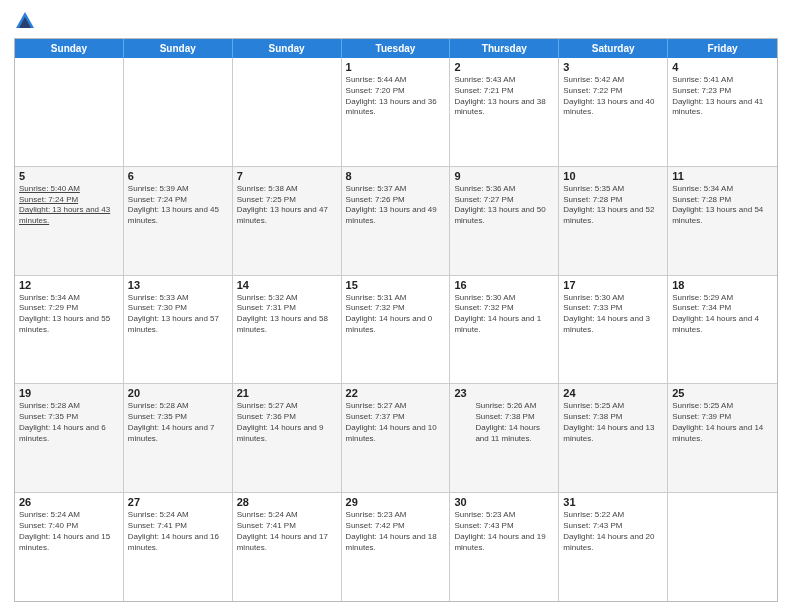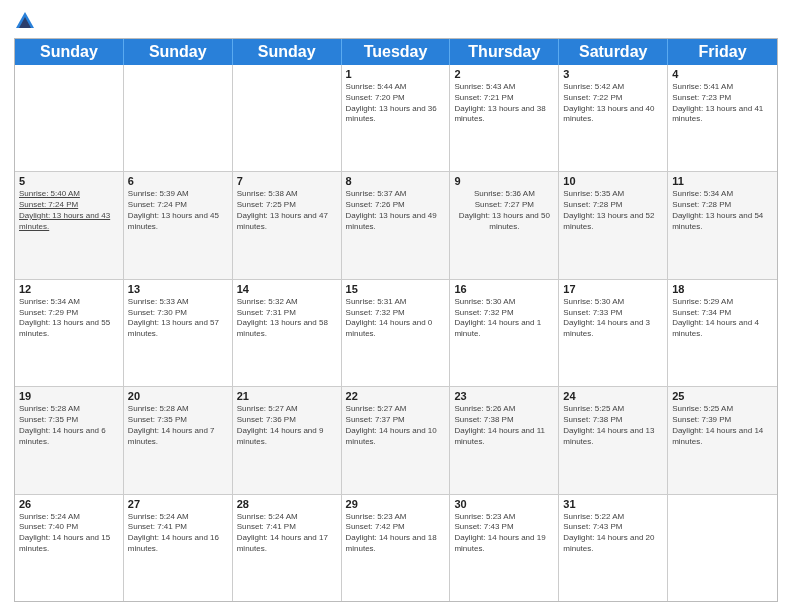--- a/index.html
+++ b/index.html
@@ -62,21 +62,21 @@
       flex-direction: column;
       border: 1px solid #bbb;
     }
     .cal-header-row {
       display: grid;
       grid-template-columns: repeat(7, 1fr);
       background: #2980d9;
     }
     .cal-header-cell {
       color: #fff;
-      font-size: 16px;
+      font-size: 10px;
       font-weight: bold;
       text-align: center;
       padding: 4px 2px;
       border-right: 1px solid #5aaaf0;
     }
     .cal-header-cell:last-child { border-right: none; }
     .cal-body {
       flex: 1;
       display: flex;
       flex-direction: column;
@@ -197,21 +197,21 @@
 Daylight: 13 hours and 47 minutes.</div>
           </div>
           <div class="cal-cell">
             <div class="day-num">8</div>
             <div class="cell-detail" style="white-space: pre-line;">Sunrise: 5:37 AM
 Sunset: 7:26 PM
 Daylight: 13 hours and 49 minutes.</div>
           </div>
           <div class="cal-cell">
             <div class="day-num">9</div>
-            <div class="cell-detail" style="white-space: pre-line; text-align: center;">Sunrise: 5:36 AM
+            <div class="cell-detail" style="white-space: pre-line;">Sunrise: 5:36 AM
 Sunset: 7:27 PM
 Daylight: 13 hours and 50 minutes.</div>
           </div>
           <div class="cal-cell">
             <div class="day-num">10</div>
             <div class="cell-detail" style="white-space: pre-line;">Sunrise: 5:35 AM
 Sunset: 7:28 PM
 Daylight: 13 hours and 52 minutes.</div>
           </div>
           <div class="cal-cell">
@@ -285,21 +285,21 @@
 Daylight: 14 hours and 9 minutes.</div>
           </div>
           <div class="cal-cell">
             <div class="day-num">22</div>
             <div class="cell-detail" style="white-space: pre-line;">Sunrise: 5:27 AM
 Sunset: 7:37 PM
 Daylight: 14 hours and 10 minutes.</div>
           </div>
           <div class="cal-cell">
             <div class="day-num">23</div>
-            <div class="cell-detail" style="white-space: pre-line;">Sunrise: 5:26 AM
+            <div class="cell-detail" style="white-space: pre-line; margin-left: 21px;">Sunrise: 5:26 AM
 Sunset: 7:38 PM
 Daylight: 14 hours and 11 minutes.</div>
           </div>
           <div class="cal-cell">
             <div class="day-num">24</div>
             <div class="cell-detail" style="white-space: pre-line;">Sunrise: 5:25 AM
 Sunset: 7:38 PM
 Daylight: 14 hours and 13 minutes.</div>
           </div>
           <div class="cal-cell">

